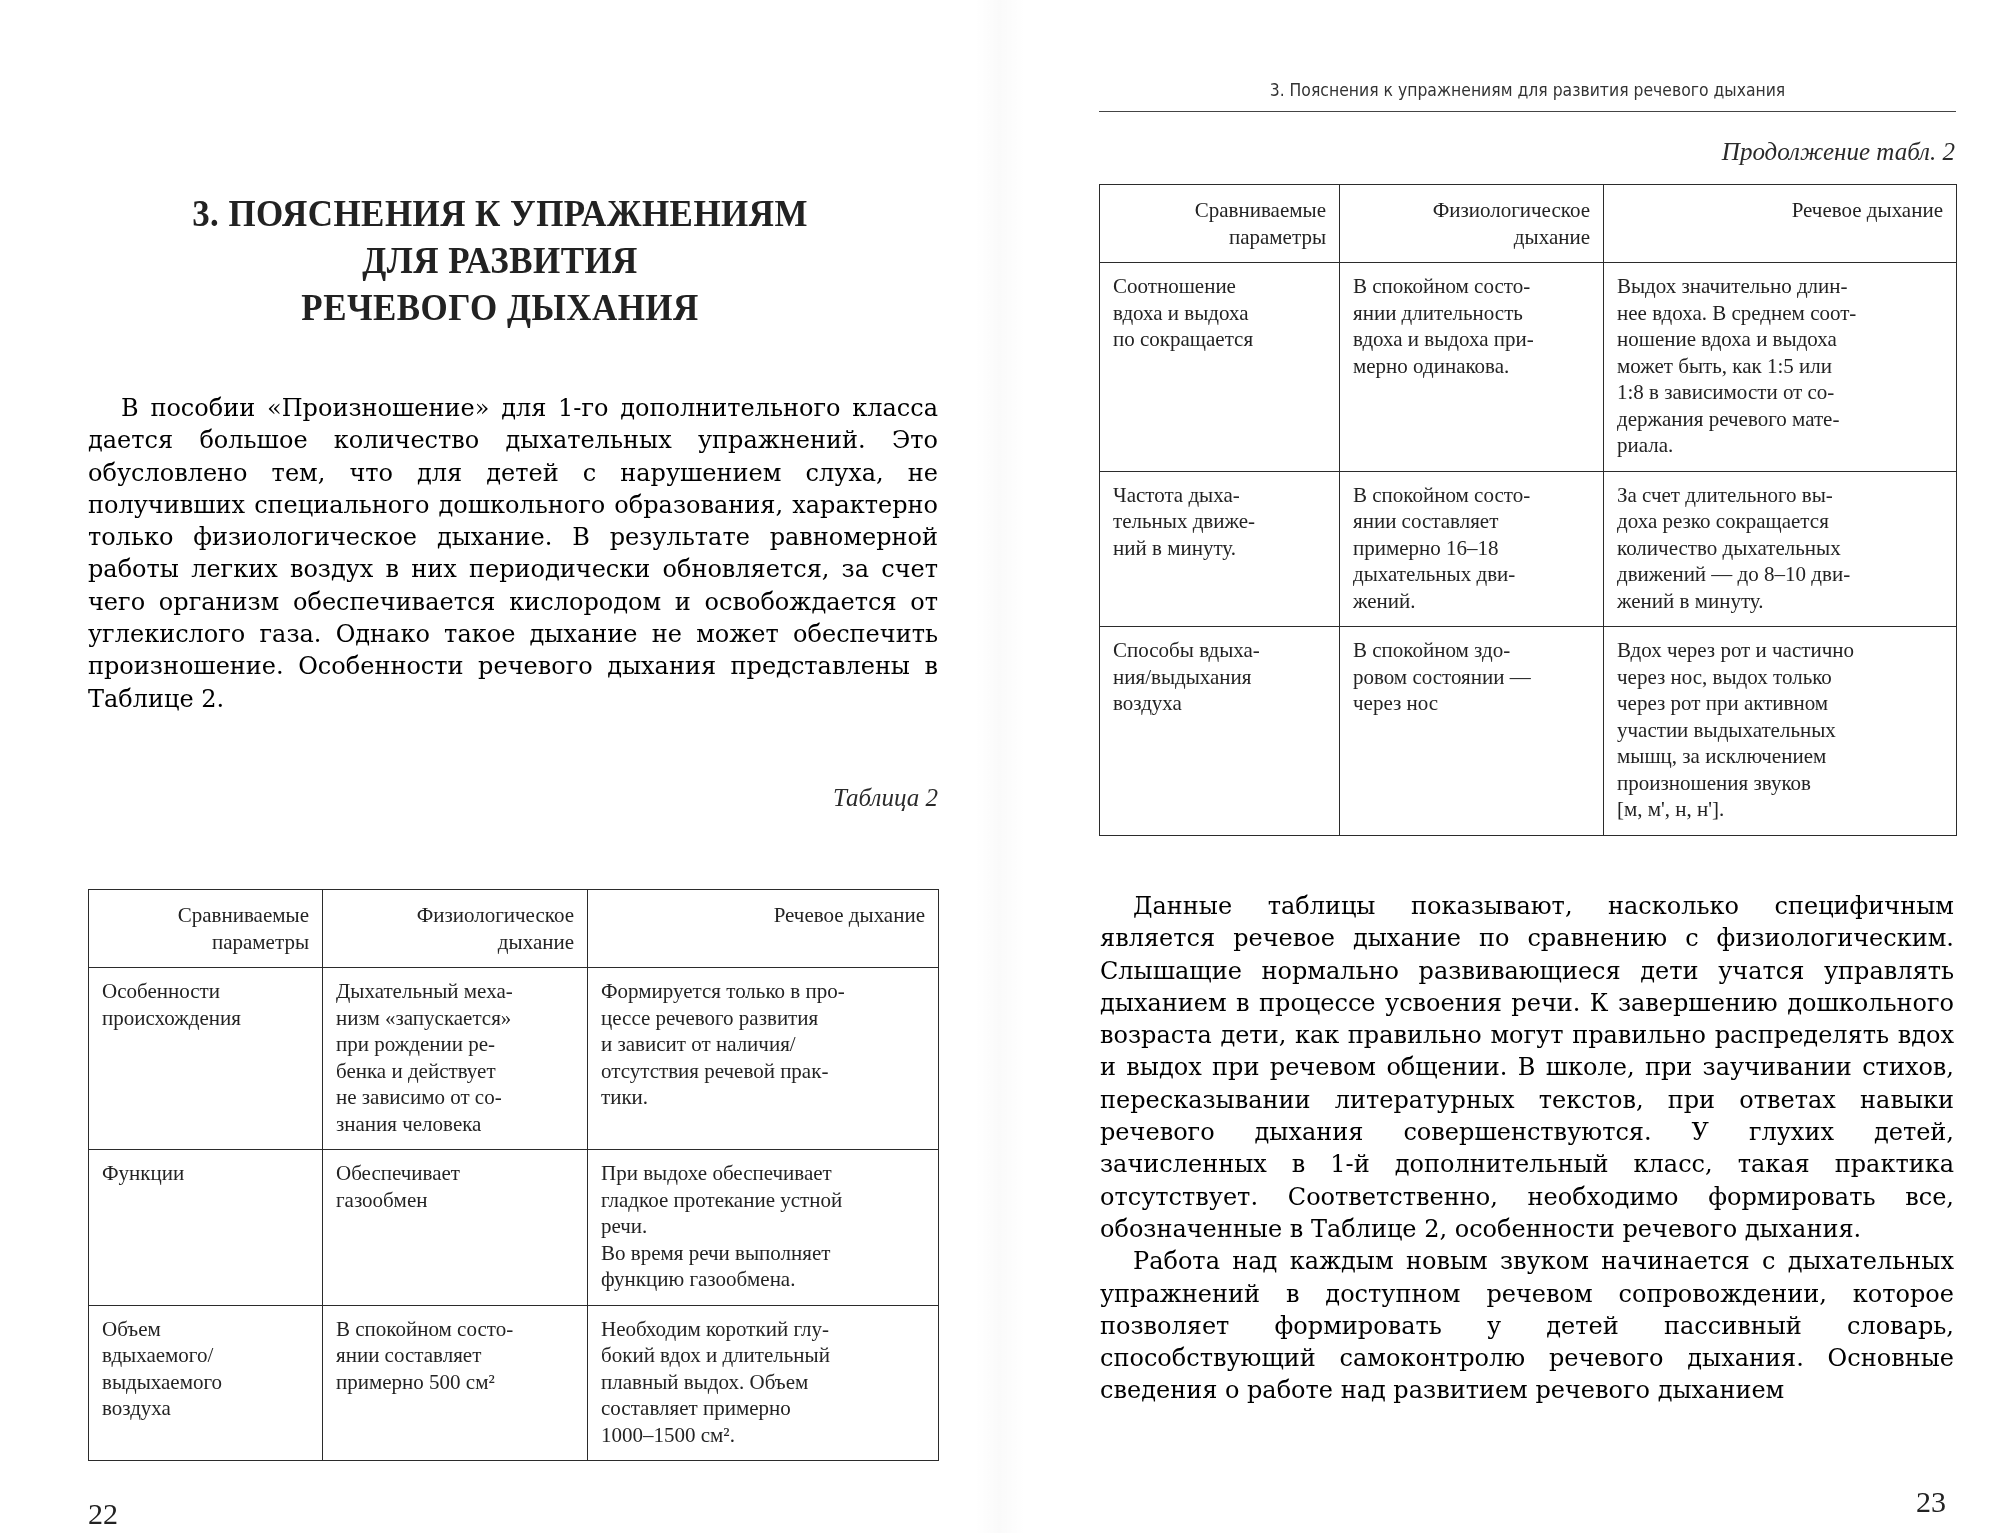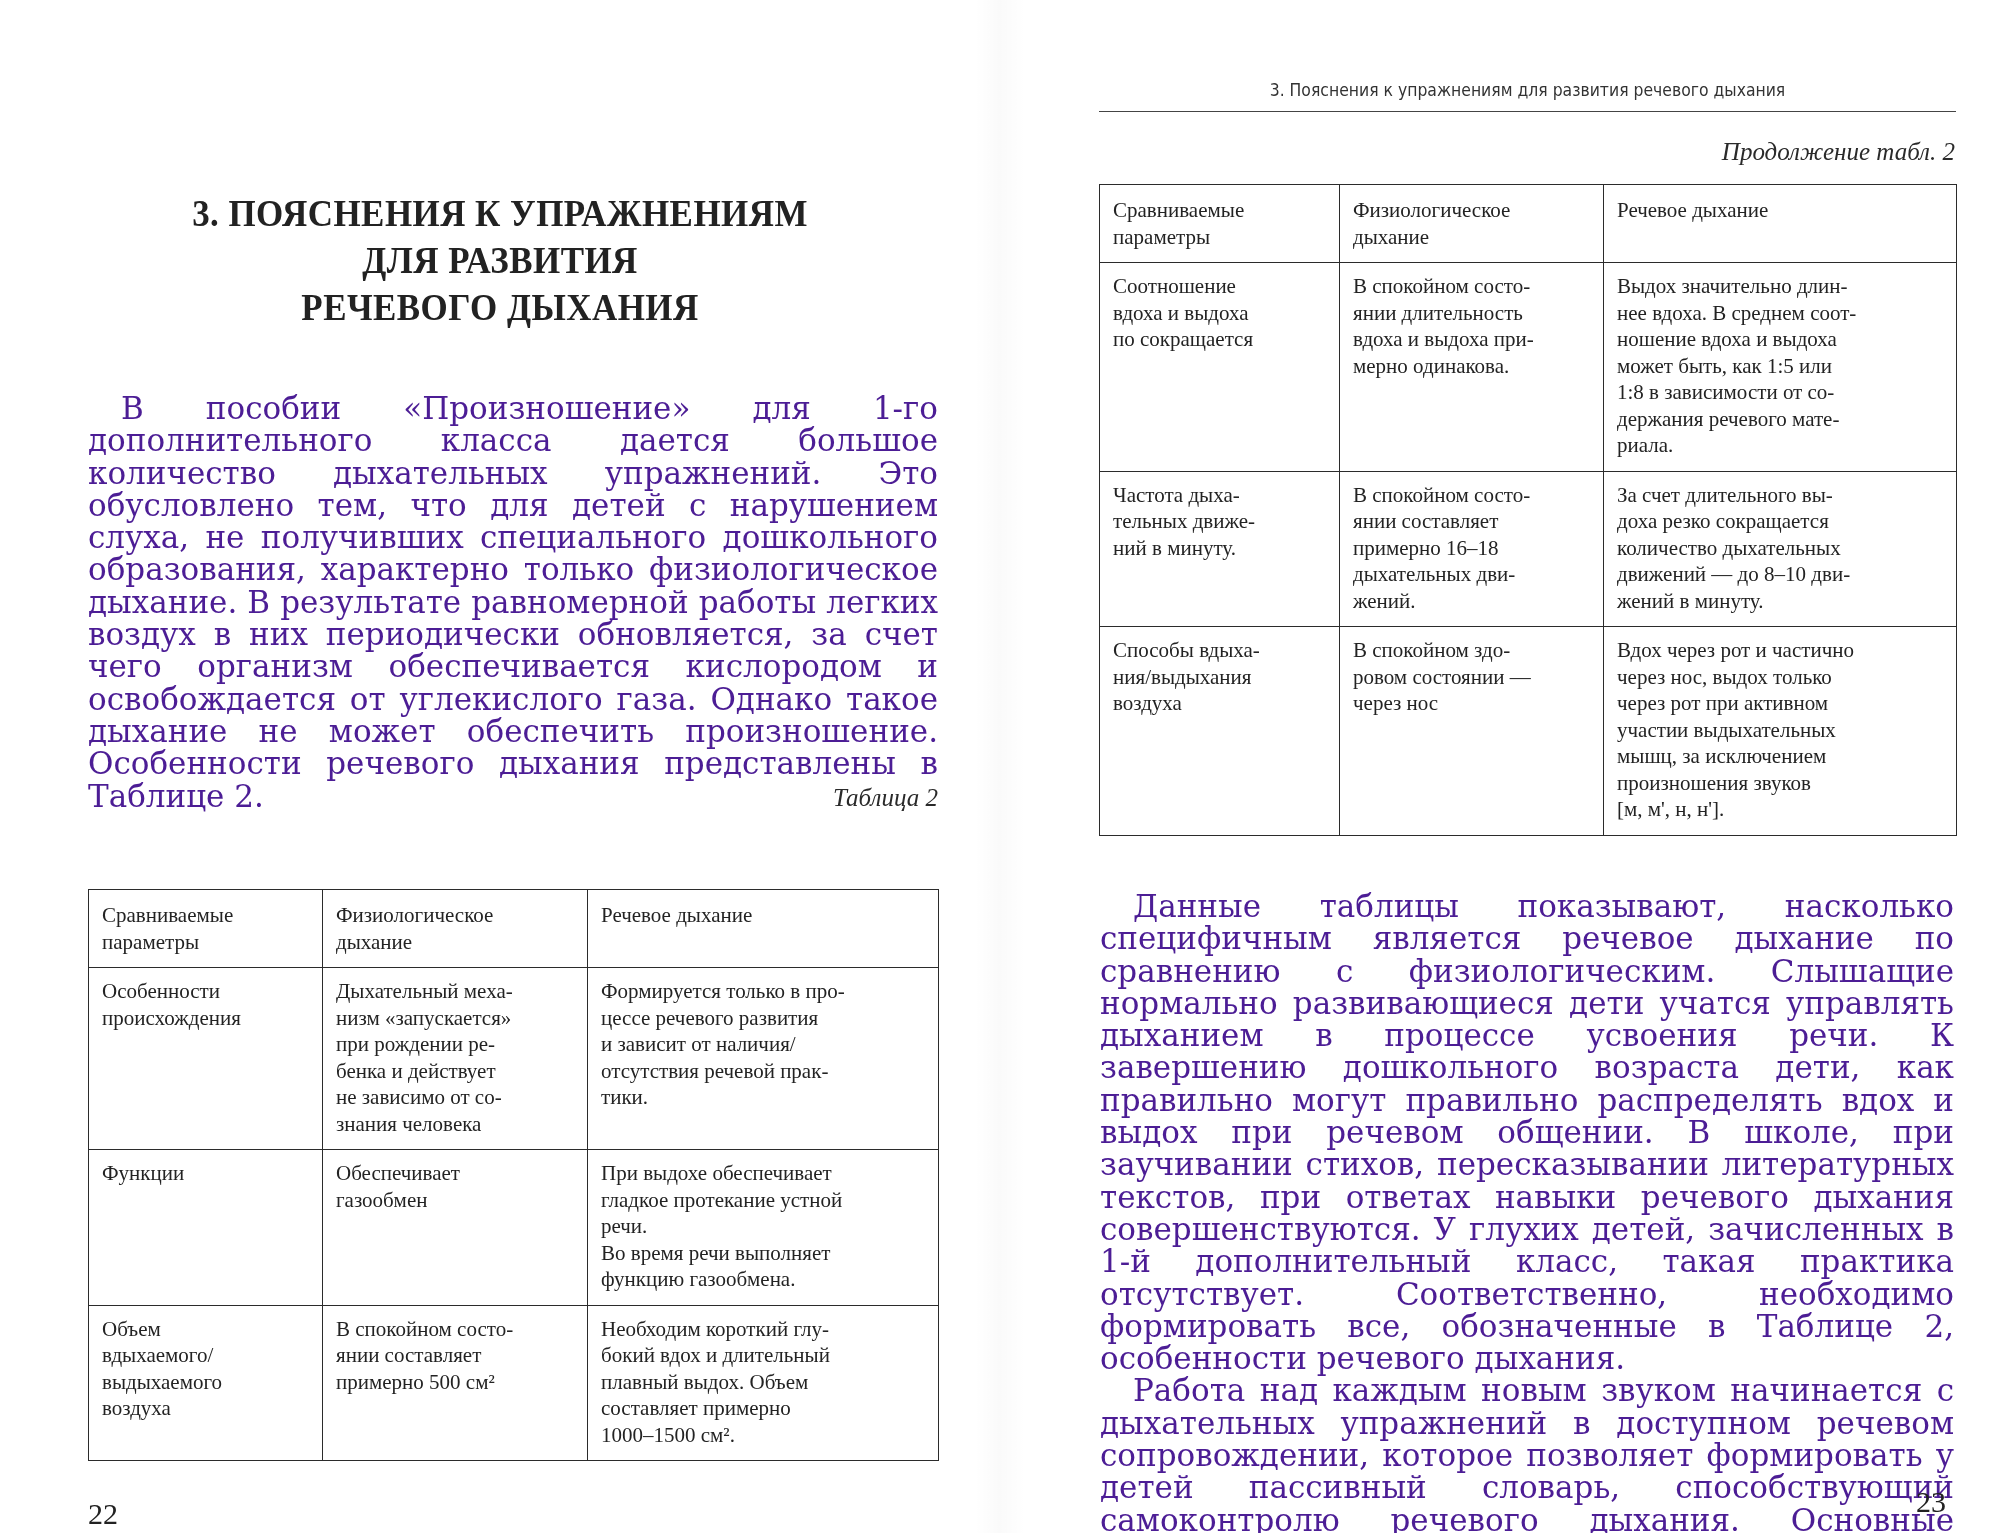--- a/index.html
+++ b/index.html
@@ -13,22 +13,22 @@
 
   .chapter-title {
     position: absolute; left: 150px; top: 178px; width: 700px;
     text-align: center; font-family: "Liberation Serif", serif; font-weight: bold;
     font-size: 38px; line-height: 47px; letter-spacing: 0.5px; color: #222;
     transform: scaleX(0.92); transform-origin: center top;
   }
   .chapter-title div { white-space: nowrap; }
 
   .body-text {
-    position: absolute; font-family: "DejaVu Serif", serif; font-size: 31px;
-    line-height: 32.3px; text-align: justify; color: #4c1d95;
+    position: absolute; font-family: "DejaVu Serif", serif; font-size: 24px;
+    line-height: 32.3px; text-align: justify; color: #000000;
   }
   .body-text p { margin: 0; text-indent: 33px; }
   .left-intro { left: 88px; top: 380px; width: 850px; }
 
   .table-caption {
     position: absolute; font-family: "Liberation Serif", serif; font-style: italic;
     font-size: 25px; color: #2a2a2a; text-align: right;
   }
   .left-caption { left: 620px; top: 772px; width: 318px; }
   .right-caption { left: 1500px; top: 138px; width: 455px; }
@@ -40,21 +40,21 @@
   }
 
   table.doc-table {
     position: absolute; border-collapse: collapse; table-layout: fixed;
     font-family: "Liberation Serif", serif; font-size: 21px; line-height: 26.5px; color: #232323;
   }
   table.doc-table th, table.doc-table td {
     border: 1.6px solid #2b2b2b; vertical-align: top; padding: 10px 13px 12px 13px;
     text-align: left; font-weight: normal; white-space: pre-line;
   }
-  table.doc-table th { text-align: left; padding-top: 12px; padding-bottom: 12px; }
+  table.doc-table th { text-align: right; padding-top: 12px; padding-bottom: 12px; }
   .left-table { left: 88px; top: 877px; width: 850px; }
   .right-table { left: 1099px; top: 184px; width: 857px; }
 
   .running-header {
     position: absolute; left: 1100px; top: 80px; width: 855px; text-align: center;
     font-family: "DejaVu Sans", sans-serif; font-size: 17px; color: #333;
     transform: scaleX(0.92); transform-origin: center top;
   }
   .header-rule { position: absolute; left: 1099px; top: 111px; width: 857px; height: 0; border-top: 1.6px solid #444; }
 

